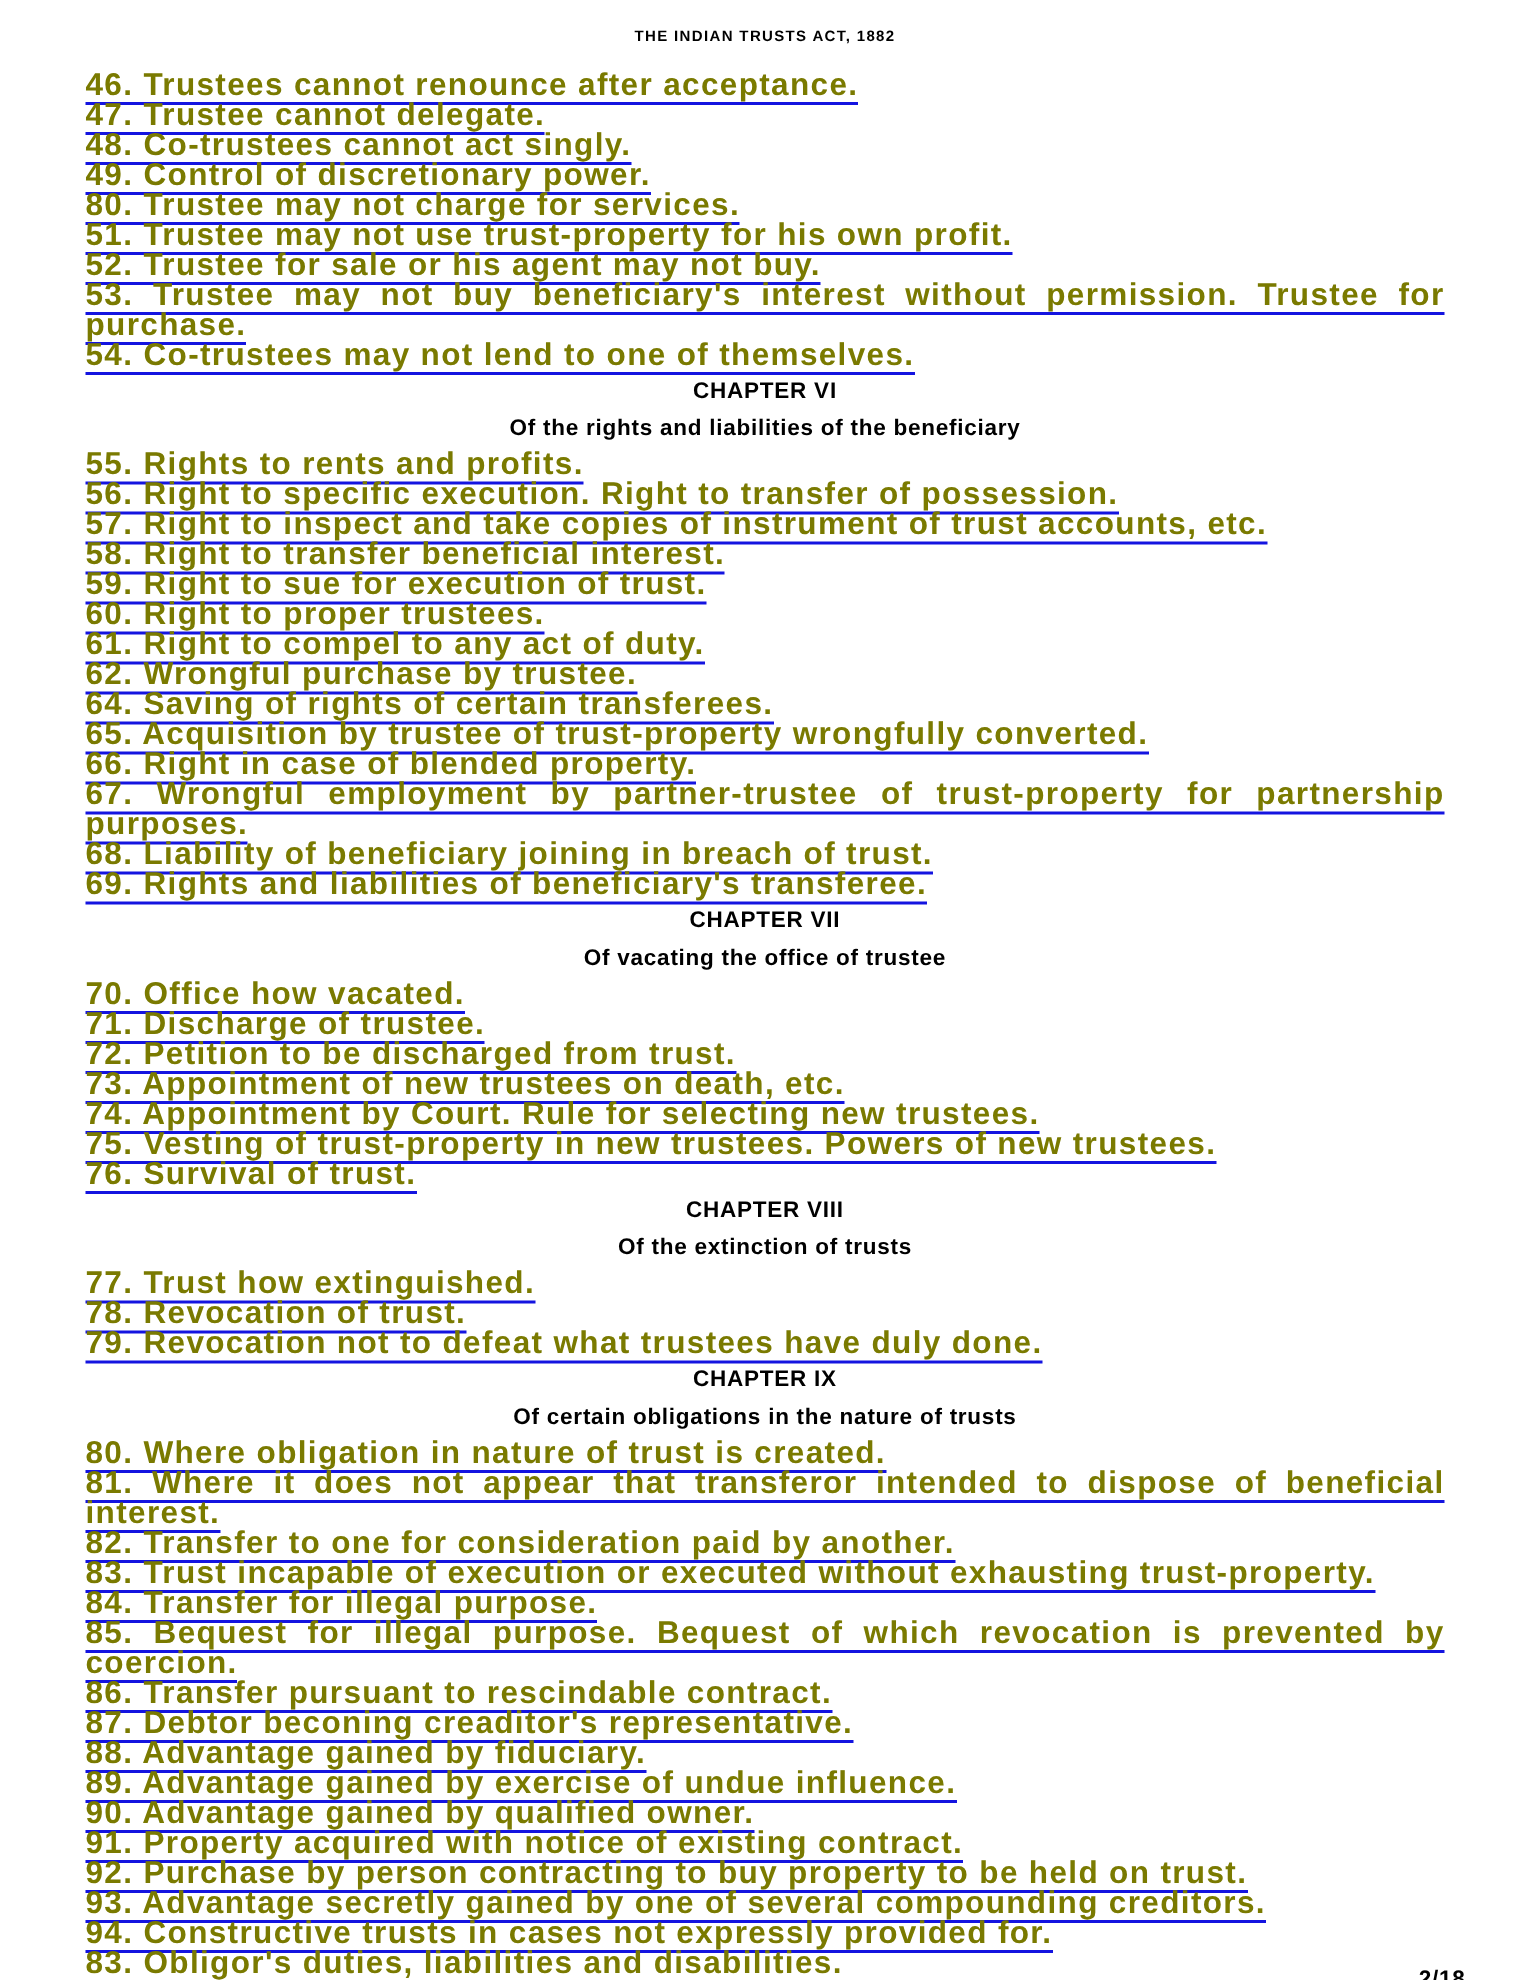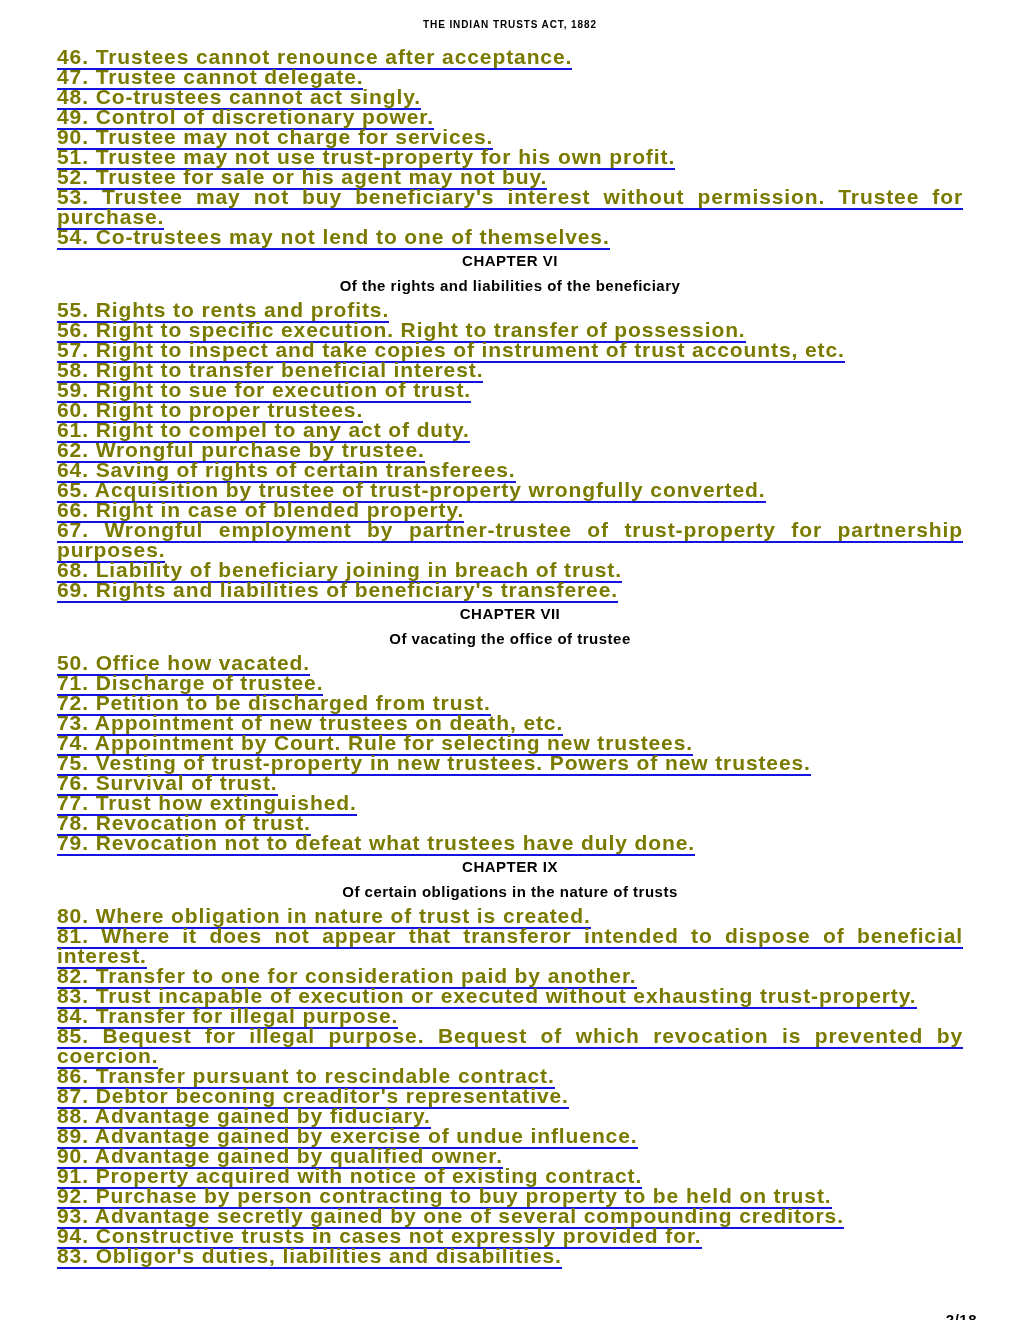--- a/index.html
+++ b/index.html
@@ -68,21 +68,21 @@
 <body>
 
 <div class="page">
   <div class="doc-title">THE INDIAN TRUSTS ACT, 1882</div>
 
   <div id="toc-list">
       <div class="toc-line"><a class="toc-link">46. Trustees cannot renounce after acceptance.</a></div>
       <div class="toc-line"><a class="toc-link">47. Trustee cannot delegate.</a></div>
       <div class="toc-line"><a class="toc-link">48. Co-trustees cannot act singly.</a></div>
       <div class="toc-line"><a class="toc-link">49. Control of discretionary power.</a></div>
-      <div class="toc-line"><a class="toc-link">90. Trustee may not charge for services.</a></div>
+      <div class="toc-line"><a class="toc-link">80. Trustee may not charge for services.</a></div>
       <div class="toc-line"><a class="toc-link">51. Trustee may not use trust-property for his own profit.</a></div>
       <div class="toc-line"><a class="toc-link">52. Trustee for sale or his agent may not buy.</a></div>
       <div class="toc-line"><a class="toc-link">53. Trustee may not buy beneficiary's interest without permission. Trustee for purchase.</a></div>
       <div class="toc-line"><a class="toc-link">54. Co-trustees may not lend to one of themselves.</a></div>
       <div class="chapter-block">
         <div class="chapter-heading">CHAPTER VI</div>
         <div class="chapter-subtitle">Of the rights and liabilities of the beneficiary</div>
       </div>
       <div class="toc-line"><a class="toc-link">55. Rights to rents and profits.</a></div>
       <div class="toc-line"><a class="toc-link">56. Right to specific execution. Right to transfer of possession.</a></div>
@@ -95,27 +95,31 @@
       <div class="toc-line"><a class="toc-link">64. Saving of rights of certain transferees.</a></div>
       <div class="toc-line"><a class="toc-link">65. Acquisition by trustee of trust-property wrongfully converted.</a></div>
       <div class="toc-line"><a class="toc-link">66. Right in case of blended property.</a></div>
       <div class="toc-line"><a class="toc-link">67. Wrongful employment by partner-trustee of trust-property for partnership purposes.</a></div>
       <div class="toc-line"><a class="toc-link">68. Liability of beneficiary joining in breach of trust.</a></div>
       <div class="toc-line"><a class="toc-link">69. Rights and liabilities of beneficiary's transferee.</a></div>
       <div class="chapter-block">
         <div class="chapter-heading">CHAPTER VII</div>
         <div class="chapter-subtitle">Of vacating the office of trustee</div>
       </div>
-      <div class="toc-line"><a class="toc-link">50. Office how vacated.</a></div>
+      <div class="toc-line"><a class="toc-link">70. Office how vacated.</a></div>
       <div class="toc-line"><a class="toc-link">71. Discharge of trustee.</a></div>
       <div class="toc-line"><a class="toc-link">72. Petition to be discharged from trust.</a></div>
       <div class="toc-line"><a class="toc-link">73. Appointment of new trustees on death, etc.</a></div>
       <div class="toc-line"><a class="toc-link">74. Appointment by Court. Rule for selecting new trustees.</a></div>
       <div class="toc-line"><a class="toc-link">75. Vesting of trust-property in new trustees. Powers of new trustees.</a></div>
       <div class="toc-line"><a class="toc-link">76. Survival of trust.</a></div>
+      <div class="chapter-block">
+        <div class="chapter-heading">CHAPTER VIII</div>
+        <div class="chapter-subtitle">Of the extinction of trusts</div>
+      </div>
       <div class="toc-line"><a class="toc-link">77. Trust how extinguished.</a></div>
       <div class="toc-line"><a class="toc-link">78. Revocation of trust.</a></div>
       <div class="toc-line"><a class="toc-link">79. Revocation not to defeat what trustees have duly done.</a></div>
       <div class="chapter-block">
         <div class="chapter-heading">CHAPTER IX</div>
         <div class="chapter-subtitle">Of certain obligations in the nature of trusts</div>
       </div>
       <div class="toc-line"><a class="toc-link">80. Where obligation in nature of trust is created.</a></div>
       <div class="toc-line"><a class="toc-link">81. Where it does not appear that transferor intended to dispose of beneficial interest.</a></div>
       <div class="toc-line"><a class="toc-link">82. Transfer to one for consideration paid by another.</a></div>

